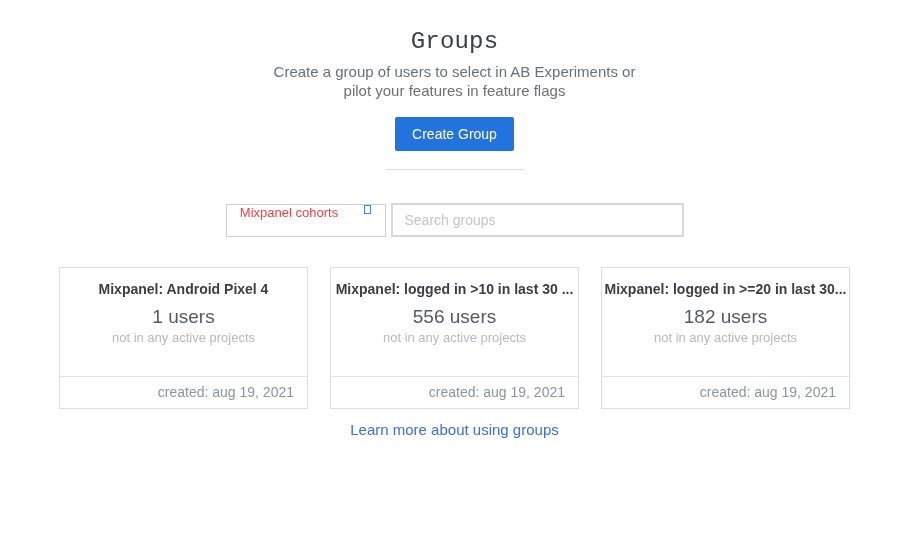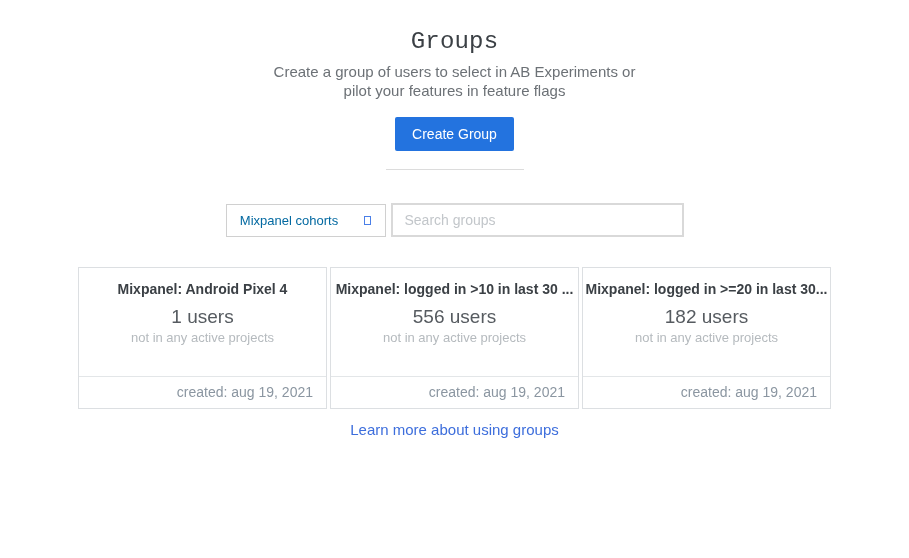--- a/index.html
+++ b/index.html
@@ -33,38 +33,38 @@
     border: none; border-top: 1px solid #dcdcdc; height: 0;
   }
 
   .controls {
     margin-top: 33px;
     display: flex; justify-content: center; align-items: center; gap: 5px;
   }
   .dropdown {
     width: 160px; height: 33px;
     border: 1px solid #d0d0d0; background: #fff;
-    display: flex; align-items: center; justify-content: center; gap: 26px;
-    font-size: 13px; color: #0369a1; cursor: pointer;
+    display: flex; align-items: flex-start; justify-content: center; gap: 26px;
+    font-size: 13px; color: #ef4444; cursor: pointer;
   }
   .dd-icon {
     display: inline-block; width: 7px; height: 9px;
     border: 1px solid #4a7fe8; background: #fff;
   }
   .search {
     width: 293px; height: 34px;
     border: 2px solid #d9d9d9; background: #fff;
     padding: 0 12px; font-family: inherit; font-size: 14px; color: #4a4f54;
     outline: none;
   }
   .search::placeholder { color: #c2c6ca; }
 
   .cards {
     margin-top: 30px;
-    display: flex; justify-content: center; gap: 3px;
+    display: flex; justify-content: center; gap: 22px;
   }
   .card {
     width: 249px; height: 142px;
     border: 1px solid #dcdfe2; background: #fff;
     display: flex; flex-direction: column; text-align: center;
   }
   .card-body { flex: 1; padding-top: 13px; }
   .card-title { font-size: 14px; font-weight: 700; color: #3b4045; }
   .card-users { margin-top: 9px; font-size: 19px; color: #565b60; }
   .card-status { margin-top: 2px; font-size: 13px; color: #b5babe; }

